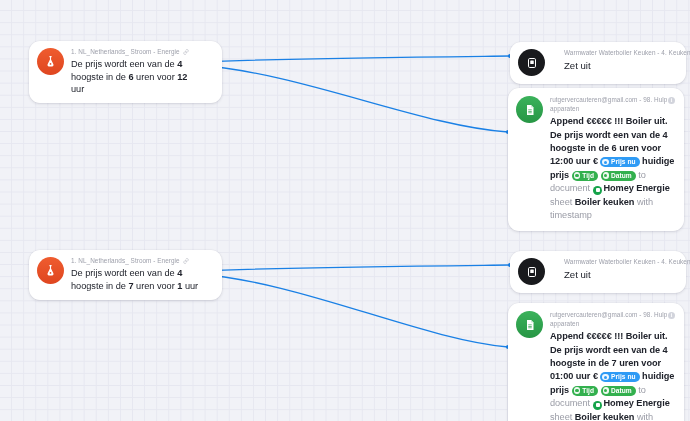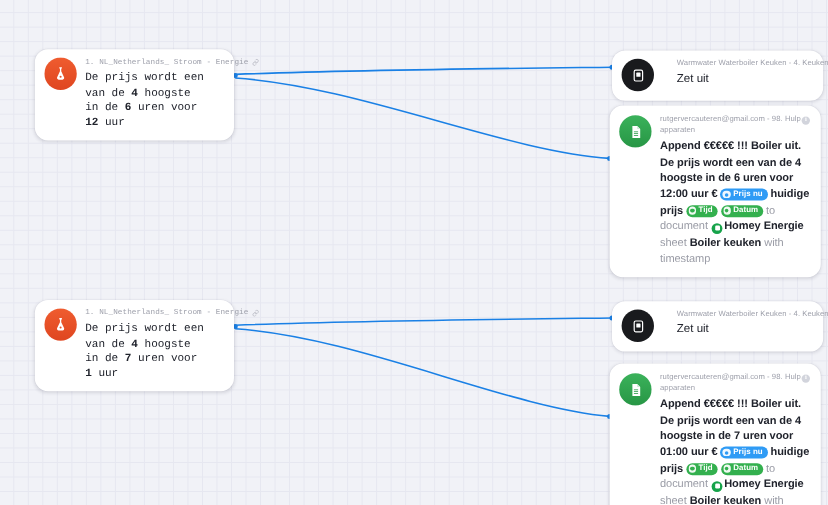--- a/index.html
+++ b/index.html
@@ -89,24 +89,23 @@
     line-height: 12.4px;
     color: #20232c;
     letter-spacing: -0.02px;
   }
   .card-text .b {
     font-weight: bold;
   }
 
   
   .card.trigger {
-    width: 166px;
+    width: 193px;
     padding: 7px 23px 8px 8px;
     gap: 7px;
-    font-family: Liberation Mono, monospace;
   }
   .icon-orange {
     background: #e8502a;
     background-image: linear-gradient(#ef5c2f, #df4620);
   }
 
   
   .card.action-dark {
     width: 176px;
     padding: 7px 9px 8px 8px;

